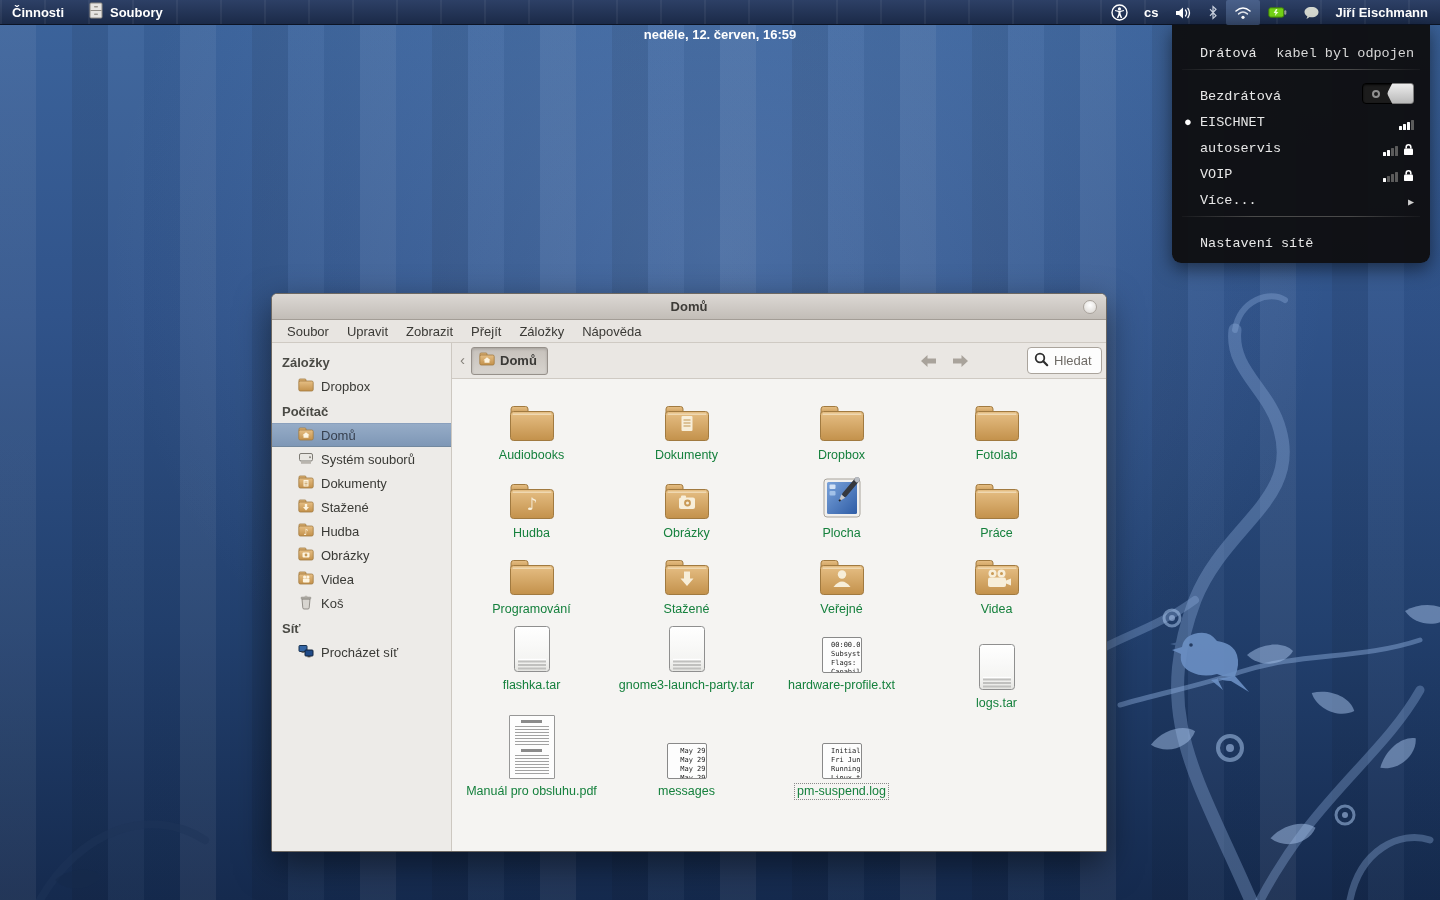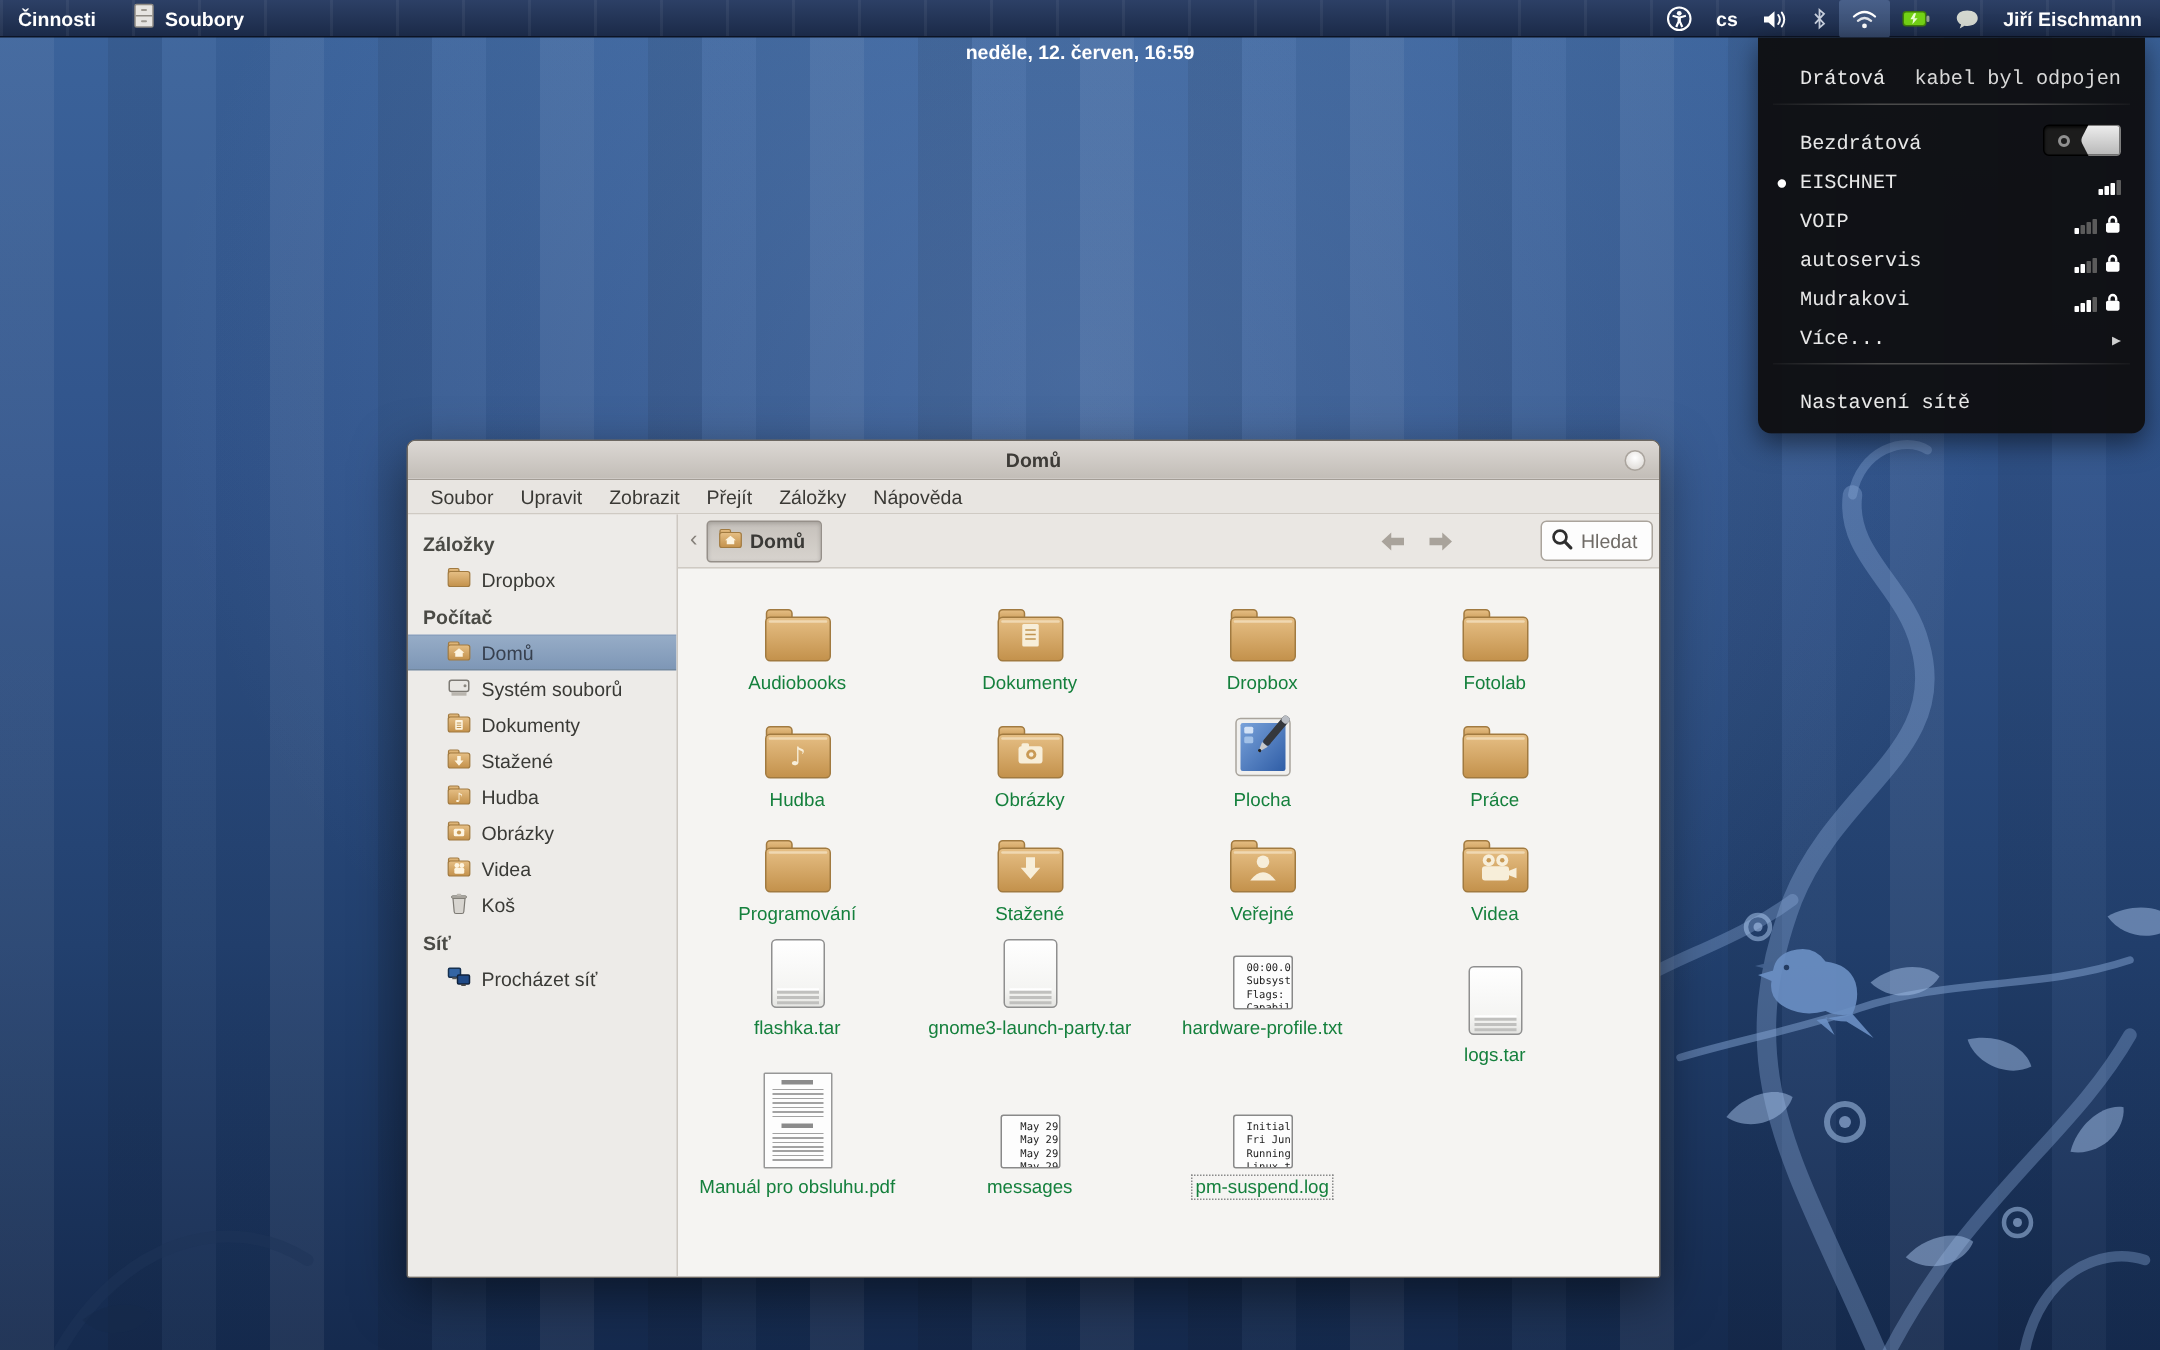--- a/index.html
+++ b/index.html
@@ -270,58 +270,42 @@
           <span>EISCHNET</span>
           <span class="grow"></span>
           <span class="sigbars">
             <i class="on" style="height:4px"></i>
             <i class="on" style="height:6px"></i>
             <i class="on" style="height:8px"></i>
             <i class="" style="height:10px"></i>
           </span>
         </div>
         <div class="nm-row">
-          <span>VOIP</span>
-          <span class="grow"></span>
-          <span class="sigbars">
-            <i class="on" style="height:4px"></i>
-            <i class="" style="height:6px"></i>
-            <i class="" style="height:8px"></i>
-            <i class="" style="height:10px"></i>
-          </span>
-          <span class="locky">
-            <svg width="11" height="13" viewBox="0 0 11 13">
-              <rect x="1" y="5.5" width="9" height="6.6" rx="1.2" fill="#fff"></rect>
-              <path d="M3.2 5.5 V4 a2.3 2.3 0 0 1 4.6 0 V5.5" stroke="#fff" stroke-width="1.6" fill="none"></path>
-            </svg>
-          </span>
-        </div>
-        <div class="nm-row">
           <span>autoservis</span>
           <span class="grow"></span>
           <span class="sigbars">
             <i class="on" style="height:4px"></i>
             <i class="on" style="height:6px"></i>
             <i class="" style="height:8px"></i>
             <i class="" style="height:10px"></i>
           </span>
           <span class="locky">
             <svg width="11" height="13" viewBox="0 0 11 13">
               <rect x="1" y="5.5" width="9" height="6.6" rx="1.2" fill="#fff"></rect>
               <path d="M3.2 5.5 V4 a2.3 2.3 0 0 1 4.6 0 V5.5" stroke="#fff" stroke-width="1.6" fill="none"></path>
             </svg>
           </span>
         </div>
         <div class="nm-row">
-          <span>Mudrakovi</span>
+          <span>VOIP</span>
           <span class="grow"></span>
           <span class="sigbars">
             <i class="on" style="height:4px"></i>
-            <i class="on" style="height:6px"></i>
-            <i class="on" style="height:8px"></i>
+            <i class="" style="height:6px"></i>
+            <i class="" style="height:8px"></i>
             <i class="" style="height:10px"></i>
           </span>
           <span class="locky">
             <svg width="11" height="13" viewBox="0 0 11 13">
               <rect x="1" y="5.5" width="9" height="6.6" rx="1.2" fill="#fff"></rect>
               <path d="M3.2 5.5 V4 a2.3 2.3 0 0 1 4.6 0 V5.5" stroke="#fff" stroke-width="1.6" fill="none"></path>
             </svg>
           </span>
         </div>
       </div>

